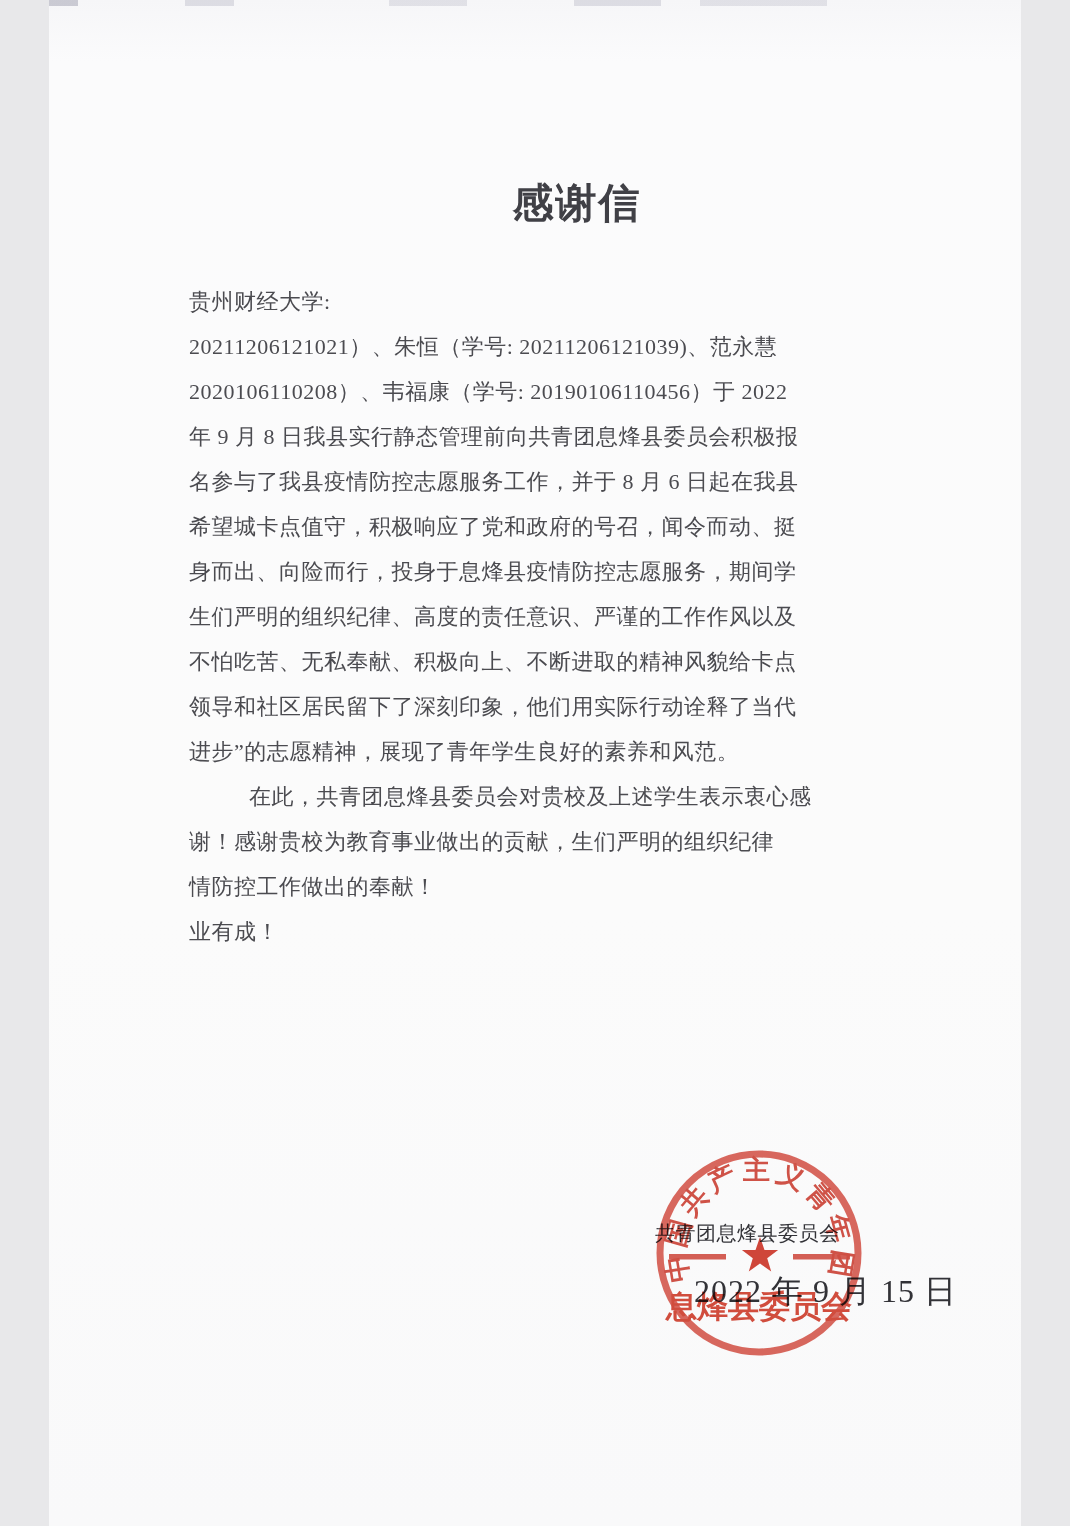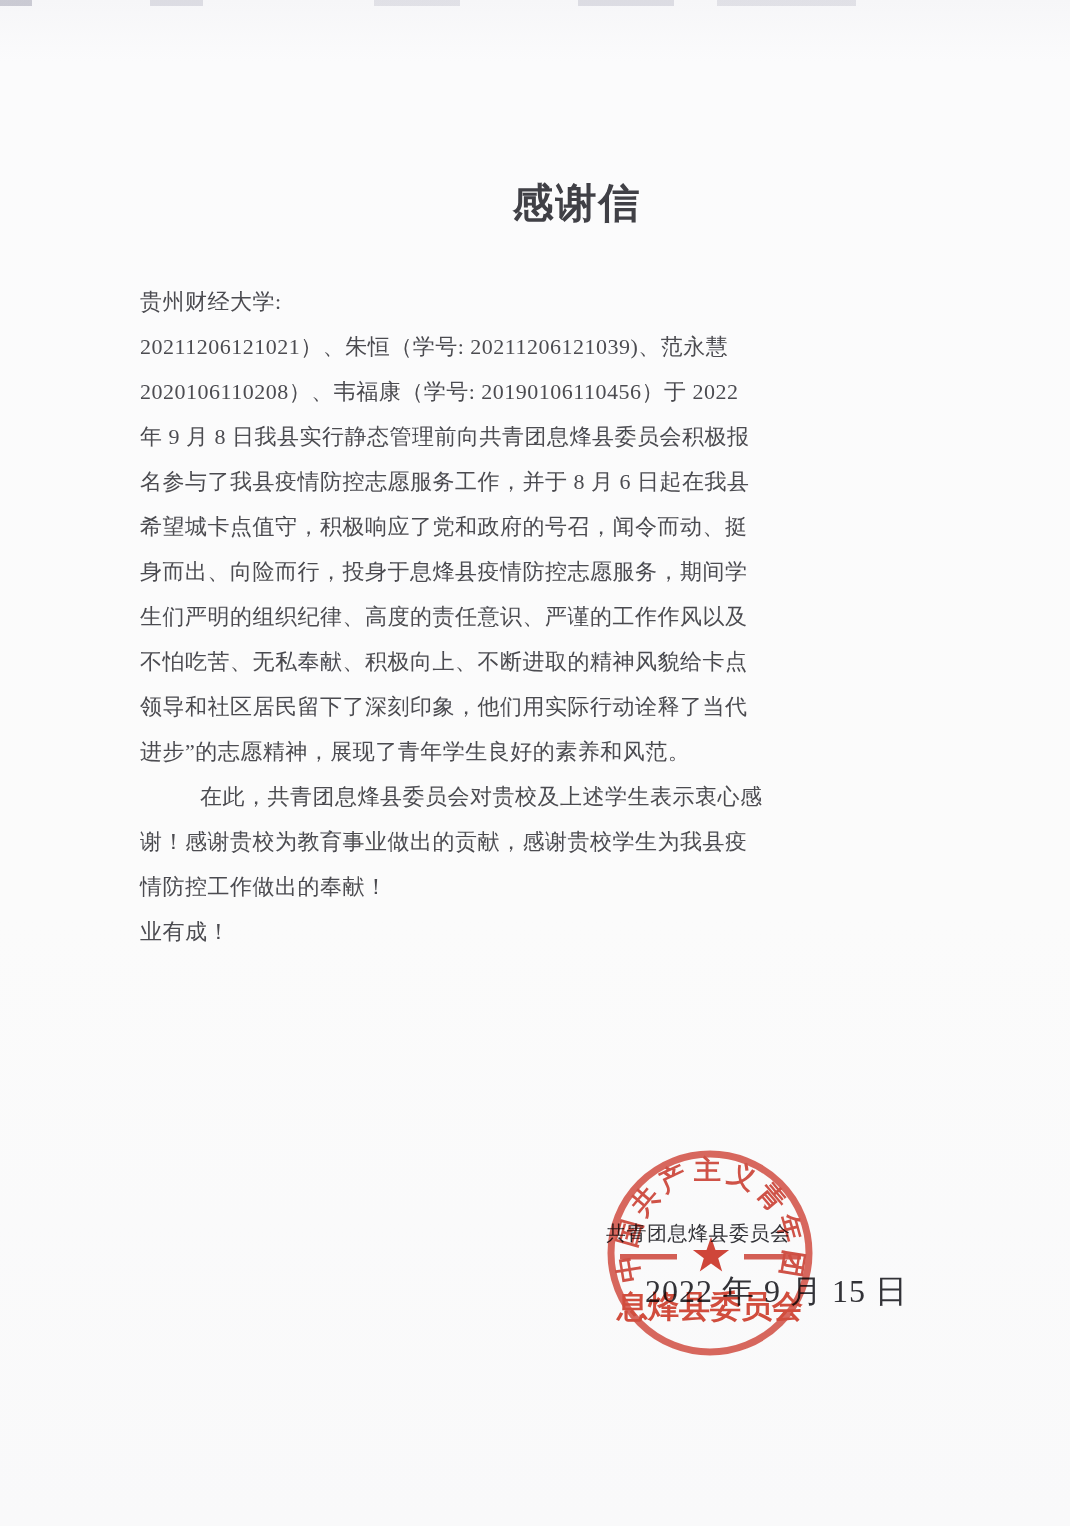--- a/index.html
+++ b/index.html
@@ -2,21 +2,21 @@
 <html><head>
 <meta charset="utf-8">
 <style>
   html,body { margin:0; padding:0; }
   body {
     background:#e8e8ea;
     font-family:"Liberation Serif","DejaVu Serif",serif;
   }
   .page {
     position:relative;
-    width:1070px; height:1526px;
+    width:972px; height:1526px;
     margin:0 auto;
     background:linear-gradient(180deg,#f6f6f8 0%, #fbfbfc 4%, #fbfbfb 60%, #f9f9fa 100%);
     overflow:hidden;
   }
   
   .scan-edge {
     position:absolute; top:0; left:0; right:0; height:6px;
     background:linear-gradient(90deg,
       rgba(70,70,100,.45) 0 3%, rgba(70,70,100,0) 3% 14%,
       rgba(90,90,120,.30) 14% 19%, rgba(90,90,120,0) 19% 35%,
@@ -74,21 +74,21 @@
     <div class="line">2020106110208）、韦福康（学号: 20190106110456）于 2022</div>
     <div class="line">年 9 月 8 日我县实行静态管理前向共青团息烽县委员会积极报</div>
     <div class="line">名参与了我县疫情防控志愿服务工作，并于 8 月 6 日起在我县</div>
     <div class="line">希望城卡点值守，积极响应了党和政府的号召，闻令而动、挺</div>
     <div class="line">身而出、向险而行，投身于息烽县疫情防控志愿服务，期间学</div>
     <div class="line">生们严明的组织纪律、高度的责任意识、严谨的工作作风以及</div>
     <div class="line">不怕吃苦、无私奉献、积极向上、不断进取的精神风貌给卡点</div>
     <div class="line">领导和社区居民留下了深刻印象，他们用实际行动诠释了当代</div>
     <div class="line">进步”的志愿精神，展现了青年学生良好的素养和风范。</div>
     <div class="line indent">在此，共青团息烽县委员会对贵校及上述学生表示衷心感</div>
-    <div class="line">谢！感谢贵校为教育事业做出的贡献，感谢贵校学生为我县疫</div>
+    <div class="line">谢！感谢贵校为教育事业做出的贡献，生们严明的组织纪律</div>
     <div class="line">情防控工作做出的奉献！</div>
     <div class="line">业有成！</div>
   </div>
 
   <div class="sig-name">共青团息烽县委员会</div>
   <div class="sig-date">2022 年 9 月 15 日</div>
 
   <svg class="seal" viewBox="0 0 280 280" xmlns="http://www.w3.org/2000/svg" xmlns:xlink="http://www.w3.org/1999/xlink">
     <defs>
       <path id="sealArc" d="M 70.5 165.3 A 74 74 0 1 1 209.5 165.3" fill="none"></path>

